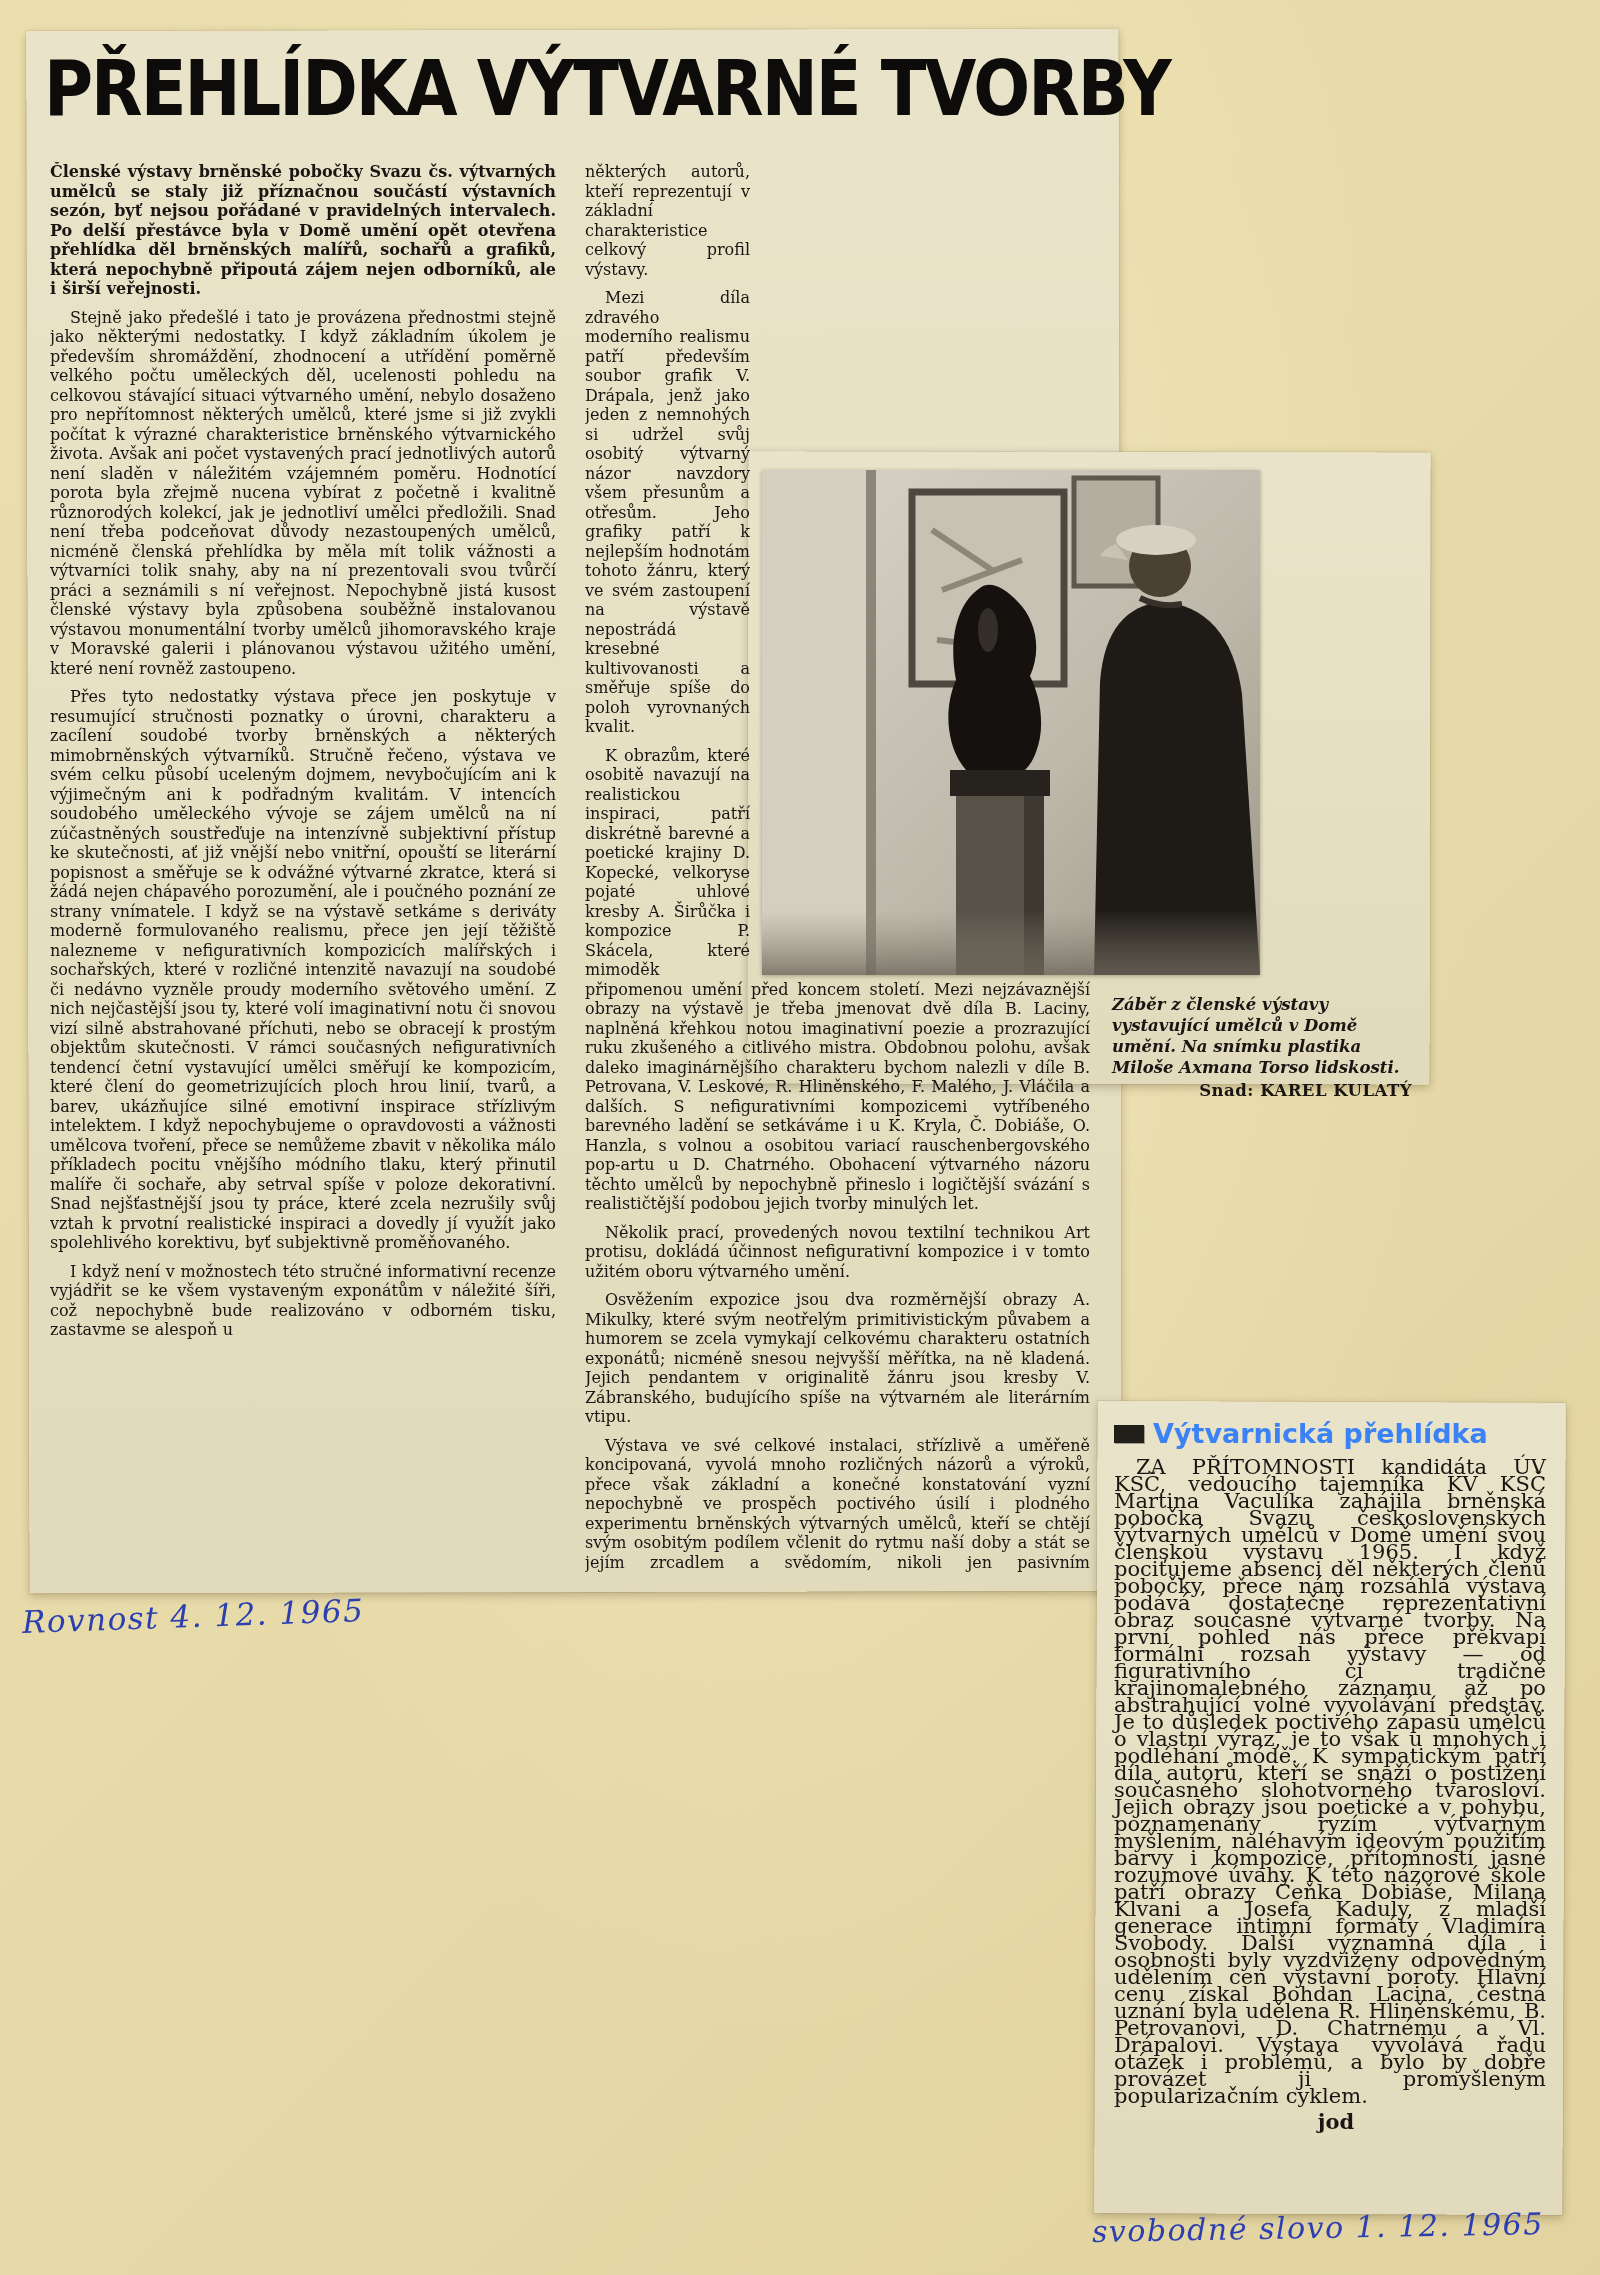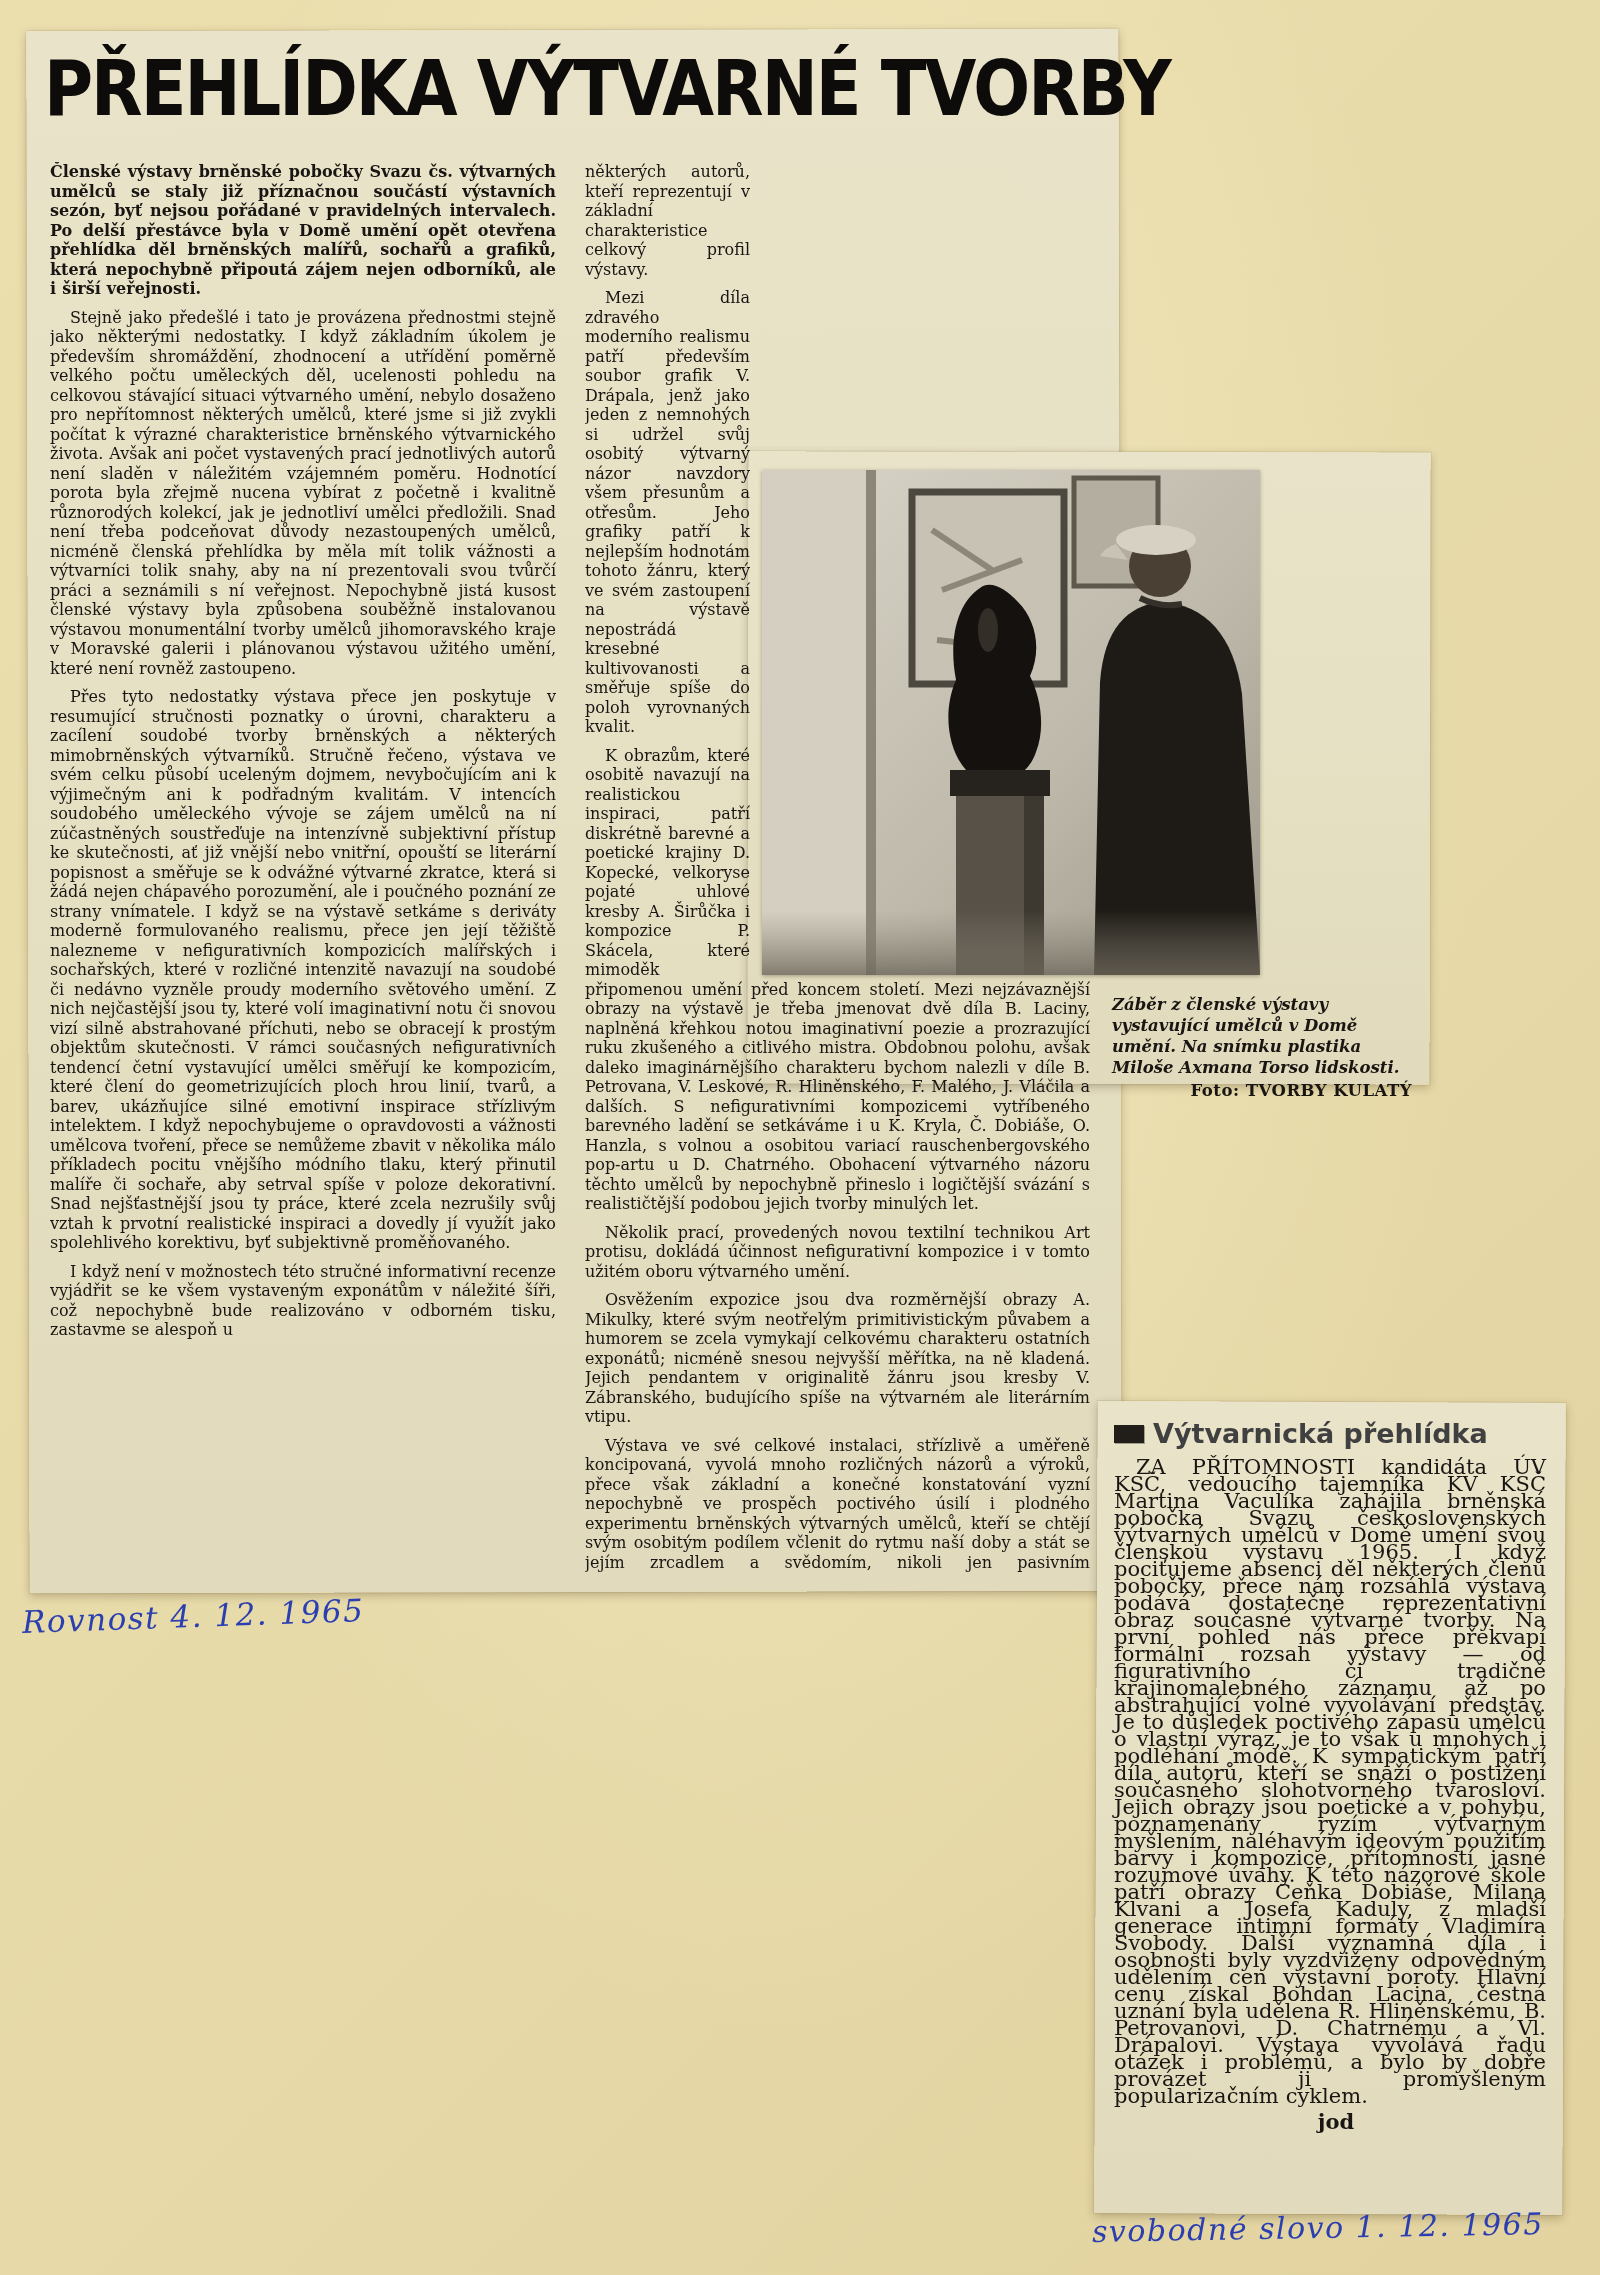--- a/index.html
+++ b/index.html
@@ -47,21 +47,21 @@
     position:absolute;left:1112px;top:994px;width:300px;z-index:6;
     font-size:16.5px;line-height:21px;font-style:italic;font-weight:bold;text-align:left;
   }
   #caption .credit{font-style:normal;text-align:right;margin-top:2px;font-weight:bold;letter-spacing:.5px;}
 
   #clip2-inner{
     position:absolute;left:1114px;top:1418px;width:432px;z-index:6;
   }
   #clip2-header{
     display:flex;align-items:center;gap:9px;margin-bottom:10px;
-    font-family:"DejaVu Sans", sans-serif;font-weight:bold;font-size:27px;color:#404040;
+    font-family:"DejaVu Sans", sans-serif;font-weight:bold;font-size:27px;color:#3b82f6;
   }
   #clip2-header .mark{
     width:30px;height:18px;background:#211d18;flex:0 0 auto;
     box-shadow:1px 1px 0 rgba(0,0,0,.3);
   }
   #clip2-body{
     font-size:21px;line-height:17px;text-align:justify;word-spacing:.5px;
   }
   #clip2-body p{margin:0 0 8px;text-indent:18px;}
   #clip2-body p.first{text-indent:22px;}
@@ -137,21 +137,21 @@
     <ellipse cx="394" cy="70" rx="40" ry="15" fill="#d6d1c2"></ellipse>
     <path d="M354,74 q-12,4 -16,12 l28,4 Z" fill="#c8c3b4"></path>
     <path d="M378,128 q20,10 42,6" stroke="#35302a" stroke-width="6" fill="none"></path>
 
     <rect x="0" y="440" width="498" height="65" fill="url(#floorsh)"></rect>
   </svg>
 </div>
 
 <div id="caption">
   <div>Záběr z členské výstavy vystavující umělců v Domě umění. Na snímku plastika Miloše Axmana Torso lidskosti.</div>
-  <div class="credit">Foto: TVORBY KULATÝ</div>
+  <div class="credit">Snad: KAREL KULATÝ</div>
 </div>
 
 <div id="clip2-inner">
   <div id="clip2-header">
     <span class="mark"></span>
     <span>Výtvarnická přehlídka</span>
   </div>
   <div id="clip2-body">
     <p class="first">ZA PŘÍTOMNOSTI kandidáta ÚV KSČ, vedoucího tajemníka KV KSČ Martina Vaculíka zahájila brněnská pobočka Svazu československých výtvarných umělců v Domě umění svou členskou výstavu 1965. I když pociťujeme absenci děl některých členů pobočky, přece nám rozsáhlá výstava podává dostatečně reprezentativní obraz současné výtvarné tvorby. Na první pohled nás přece překvapí formální rozsah výstavy — od figurativního či tradičně krajinomalebného záznamu až po abstrahující volné vyvolávání představ. Je to důsledek poctivého zápasu umělců o vlastní výraz, je to však u mnohých i podléhání módě. K sympatickým patří díla autorů, kteří se snaží o postižení současného slohotvorného tvarosloví. Jejich obrazy jsou poetické a v pohybu, poznamenány ryzím výtvarným myšlením, naléhavým ideovým použitím barvy i kompozice, přítomností jasné rozumové úvahy. K této názorové škole patří obrazy Čeňka Dobiáše, Milana Klvani a Josefa Kaduly, z mladší generace intimní formáty Vladimíra Svobody. Další významná díla i osobnosti byly vyzdviženy odpovědným udělením cen výstavní poroty. Hlavní cenu získal Bohdan Lacina, čestná uznání byla udělena R. Hliněnskému, B. Petrovanovi, D. Chatrnému a Vl. Drápalovi. Výstava vyvolává řadu otázek i problémů, a bylo by dobře provázet ji promyšleným popularizačním cyklem.</p>
     <p class="sig">jod</p>

